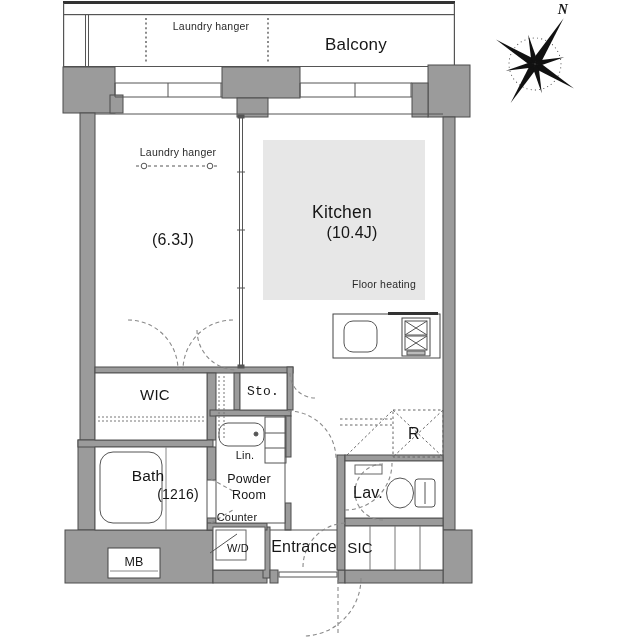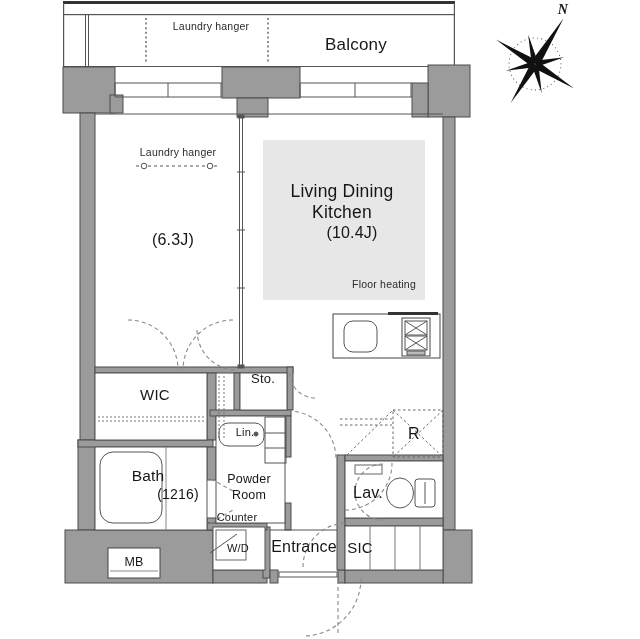--- a/index.html
+++ b/index.html
@@ -206,32 +206,31 @@
   </svg>
 
   <div class="lbl north" style="left:563px;top:10px;font-size:14px;">N</div>
 
   <div class="lbl" style="left:356px;top:45px;font-size:17px;">Balcony</div>
   <div class="lbl small" style="left:211px;top:26px;">Laundry hanger</div>
 
   <div class="lbl small" style="left:178px;top:152px;">Laundry hanger</div>
   <div class="lbl" style="left:173px;top:240px;font-size:16px;text-align:center;">(6.3J)</div>
 
-  <div class="lbl" style="left:342px;top:191px;font-size:17.5px;">Living Dining</div>
   <div class="lbl" style="left:342px;top:212px;font-size:17.5px;">Kitchen</div>
   <div class="lbl" style="left:352px;top:233px;font-size:16px;">(10.4J)</div>
   <div class="lbl small" style="left:384px;top:284px;">Floor heating</div>
 
   <div class="lbl" style="left:155px;top:394px;font-size:15px;">WIC</div>
-  <div class="lbl" style="left:263px;top:378px;font-size:13px;">Sto.</div>
+  <div class="lbl" style="left:263px;top:391px;font-size:13px;font-family:Liberation Mono, monospace;">Sto.</div>
 
   <div class="lbl" style="left:148px;top:476px;font-size:15.5px;">Bath</div>
   <div class="lbl" style="left:150px;top:494px;font-size:14px;margin-left:28px;">(1216)</div>
 
-  <div class="lbl" style="left:245px;top:432px;font-size:11px;">Lin.</div>
+  <div class="lbl" style="left:245px;top:455px;font-size:11px;">Lin.</div>
   <div class="lbl" style="left:249px;top:479px;font-size:12.5px;">Powder</div>
   <div class="lbl" style="left:249px;top:495px;font-size:12.5px;">Room</div>
   <div class="lbl" style="left:237px;top:517px;font-size:11px;">Counter</div>
   <div class="lbl" style="left:238px;top:548px;font-size:11px;">W/D</div>
 
   <div class="lbl" style="left:304px;top:547px;font-size:16px;">Entrance</div>
   <div class="lbl" style="left:360px;top:547px;font-size:15px;">SIC</div>
   <div class="lbl" style="left:368px;top:493px;font-size:16px;text-align:right;">Lav.</div>
   <div class="lbl" style="left:414px;top:434px;font-size:16px;">R</div>
   <div class="lbl" style="left:134px;top:562px;font-size:12.5px;">MB</div>

